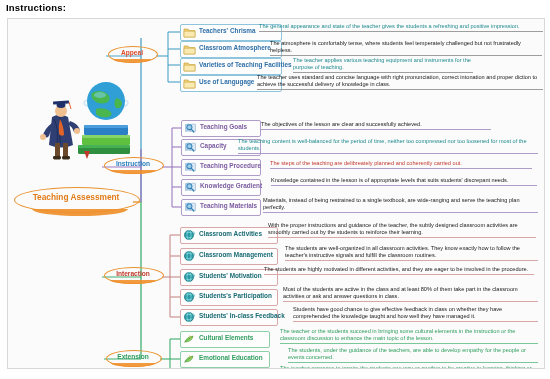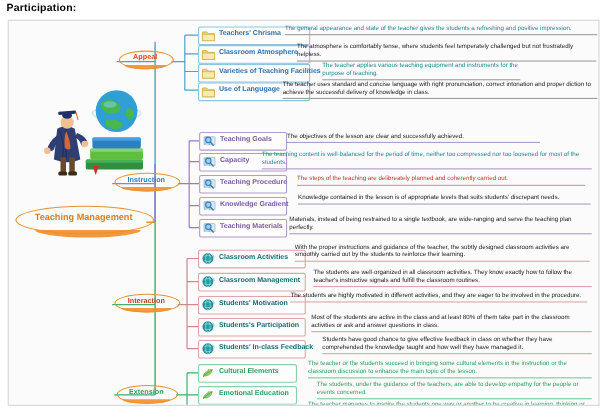--- a/index.html
+++ b/index.html
@@ -109,21 +109,21 @@
   .d-gray-line{border-bottom-color:#9e9e9e;}
 
   
   .illo{position:absolute;left:22px;top:52px;width:108px;height:106px;}
 </style>
 </head>
 <body>
 
 <div id="page">
 
-  <div class="instructions-label">Participation:</div>
+  <div class="instructions-label">Instructions:</div>
 
   <div class="canvas">
 
     <svg class="wires" viewBox="0 0 536 349" preserveAspectRatio="none">
 
       <path d="M125,183 L133,183" stroke="#e8922e" stroke-width="1.4" fill="none"></path>
 
       <path d="M133,183 L133,19 L133,19" stroke="#4aa3c7" stroke-width="1.3" fill="none"></path>
       <path d="M133,183 L133,130" stroke="#9b7bbf" stroke-width="1.3" fill="none"></path>
       <path d="M133,183 L133,340" stroke="#3fae6e" stroke-width="1.3" fill="none"></path>
@@ -199,21 +199,21 @@
       <rect x="25" y="72" width="5" height="14" fill="#6a4a2a"></rect>
       <rect x="33" y="72" width="5" height="14" fill="#6a4a2a"></rect>
       <rect x="23" y="85" width="8" height="3.5" rx="1.4" fill="#3a2a18"></rect>
       <rect x="32" y="85" width="8" height="3.5" rx="1.4" fill="#3a2a18"></rect>
 
       <path d="M54,80 l3,8 l3,-8z" fill="#c0392b"></path>
     </svg>
 
     <div class="center-node">
       <div class="ell"></div>
-      <div class="txt">Teaching Management</div>
+      <div class="txt">Teaching Assessment</div>
       <div class="swoosh"></div>
     </div>
 
     <div class="branch-label bl-appeal">
       <div class="ell"></div>
       <div class="txt">Appeal</div>
       <div class="swoosh"></div>
     </div>
 
     <div class="branch-label bl-instruction">

